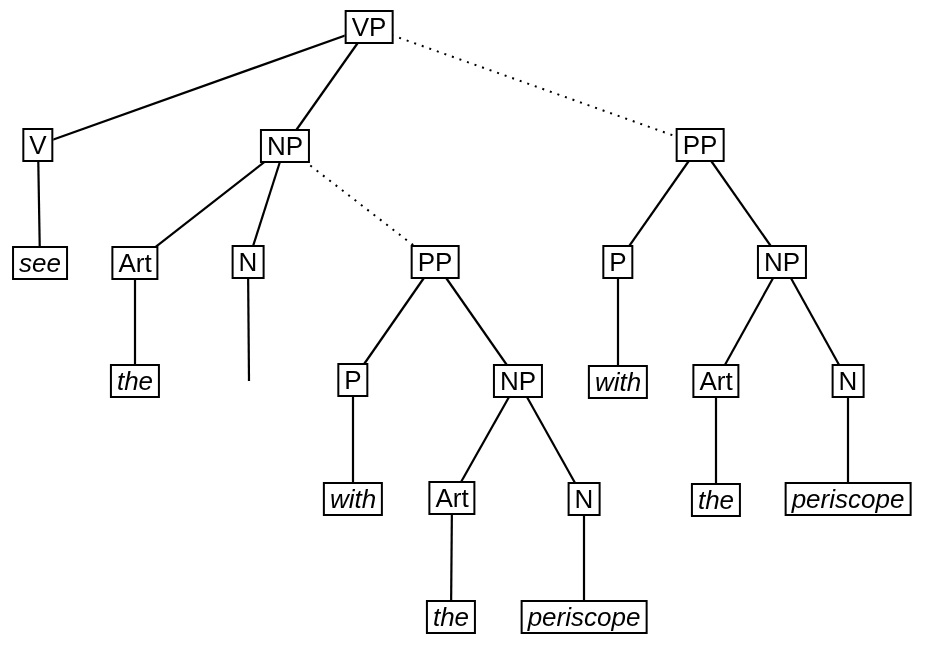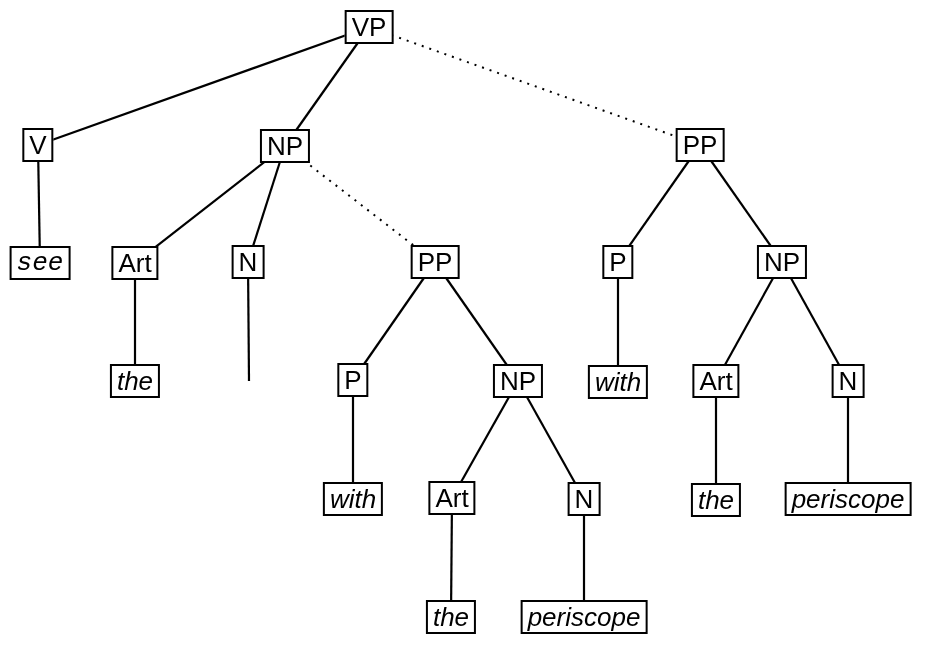--- a/index.html
+++ b/index.html
@@ -75,21 +75,21 @@
       <line x1="782" y1="262" x2="716" y2="381" class="edge"></line>
       <line x1="782" y1="262" x2="848" y2="381" class="edge"></line>
       <line x1="716" y1="381" x2="716" y2="500" class="edge"></line>
       <line x1="848" y1="381" x2="848" y2="499" class="edge"></line>
     </svg>
 
 <div class="node category" style="left: 369px; top: 27px;">VP</div>
     <div class="node category" style="left: 38px; top: 145px;">V</div>
     <div class="node category" style="left: 285px; top: 146px;">NP</div>
     <div class="node category" style="left: 700px; top: 145px;">PP</div>
-    <div class="node word" style="left: 40px; top: 263px; font-family: Liberation Mono, monospace;">see</div>
+    <div class="node word" style="left: 40px; top: 263px;">see</div>
     <div class="node category" style="left: 135px; top: 263px;">Art</div>
     <div class="node category" style="left: 248px; top: 262px;">N</div>
     <div class="node category" style="left: 435px; top: 262px;">PP</div>
     <div class="node category" style="left: 618px; top: 262px;">P</div>
     <div class="node category" style="left: 782px; top: 262px;">NP</div>
     <div class="node word" style="left: 135px; top: 381px;">the</div>
     <div class="node category" style="left: 353px; top: 380px;">P</div>
     <div class="node category" style="left: 518px; top: 381px;">NP</div>
     <div class="node word" style="left: 618px; top: 382px;">with</div>
     <div class="node category" style="left: 716px; top: 381px;">Art</div>

